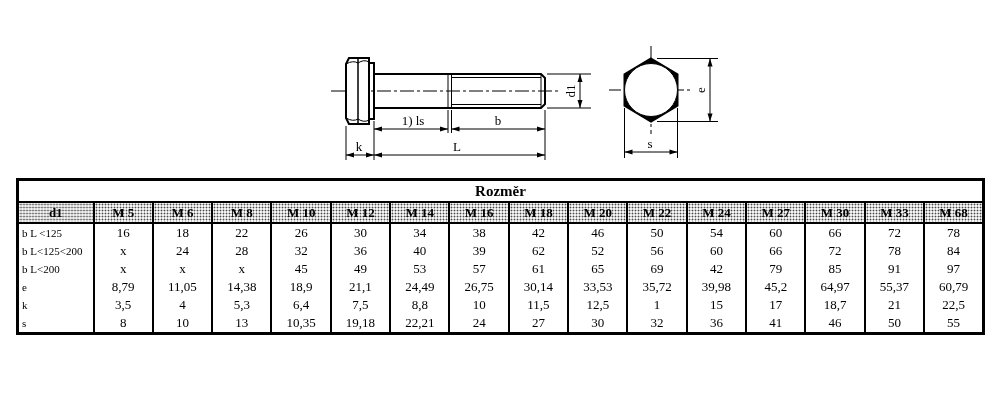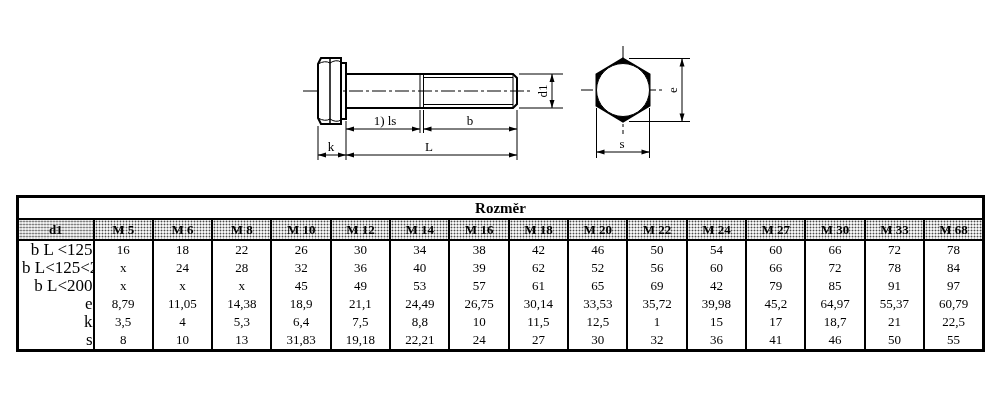--- a/index.html
+++ b/index.html
@@ -1,36 +1,36 @@
 <!DOCTYPE html>
 <html><head>
 <meta charset="utf-8">
 <style>
   html,body{margin:0;padding:0;background:#ffffff;}
   body{width:1008px;height:413px;position:relative;overflow:hidden;
        font-family:"Liberation Serif", serif; color:#000;}
-  .canvas{position:absolute;inset:0;}
+  .canvas{position:absolute;inset:0;padding-left:28px;}
   svg text{font-family:"Liberation Serif", serif;}
 
   
-  .spec-table{position:absolute;left:16px;top:195px;width:969px;
+  .spec-table{position:absolute;left:16px;top:178px;width:969px;
               border-collapse:collapse;table-layout:fixed;
               border:3px solid #000;}
   .spec-table th,.spec-table td{padding:0;line-height:18px;overflow:hidden;white-space:nowrap;}
   .title-cell{font-size:15px;font-weight:bold;text-align:center;height:20px;
               border-bottom:2px solid #000;}
   th.col{font-size:13px;font-weight:bold;text-align:center;height:19px;
          border:2px solid #000;
          background-color:#f3f3f3;
          background-image:radial-gradient(circle,#4a4a4a 0.9px,rgba(0,0,0,0) 1.05px);
          background-size:3px 3px;}
   .spec-table td{font-size:13px;text-align:center;height:18px;
                  border-left:2px solid #000;border-right:2px solid #000;
                  border-top:none;border-bottom:none;}
-  .spec-table td.rowlabel{text-align:right;padding-left:3px;font-size:17px;}
+  .spec-table td.rowlabel{text-align:left;padding-left:3px;font-size:11px;}
 </style>
 </head>
 <body>
 
 <div class="canvas">
 
   
   <svg width="1008" height="190" viewBox="0 0 1008 190">
     <g stroke="#000" fill="none">
 
@@ -229,21 +229,21 @@
           <td>17</td>
           <td>18,7</td>
           <td>21</td>
           <td>22,5</td>
         </tr>
         <tr>
           <td class="rowlabel">s</td>
           <td>8</td>
           <td>10</td>
           <td>13</td>
-          <td>31,83</td>
+          <td>10,35</td>
           <td>19,18</td>
           <td>22,21</td>
           <td>24</td>
           <td>27</td>
           <td>30</td>
           <td>32</td>
           <td>36</td>
           <td>41</td>
           <td>46</td>
           <td>50</td>

